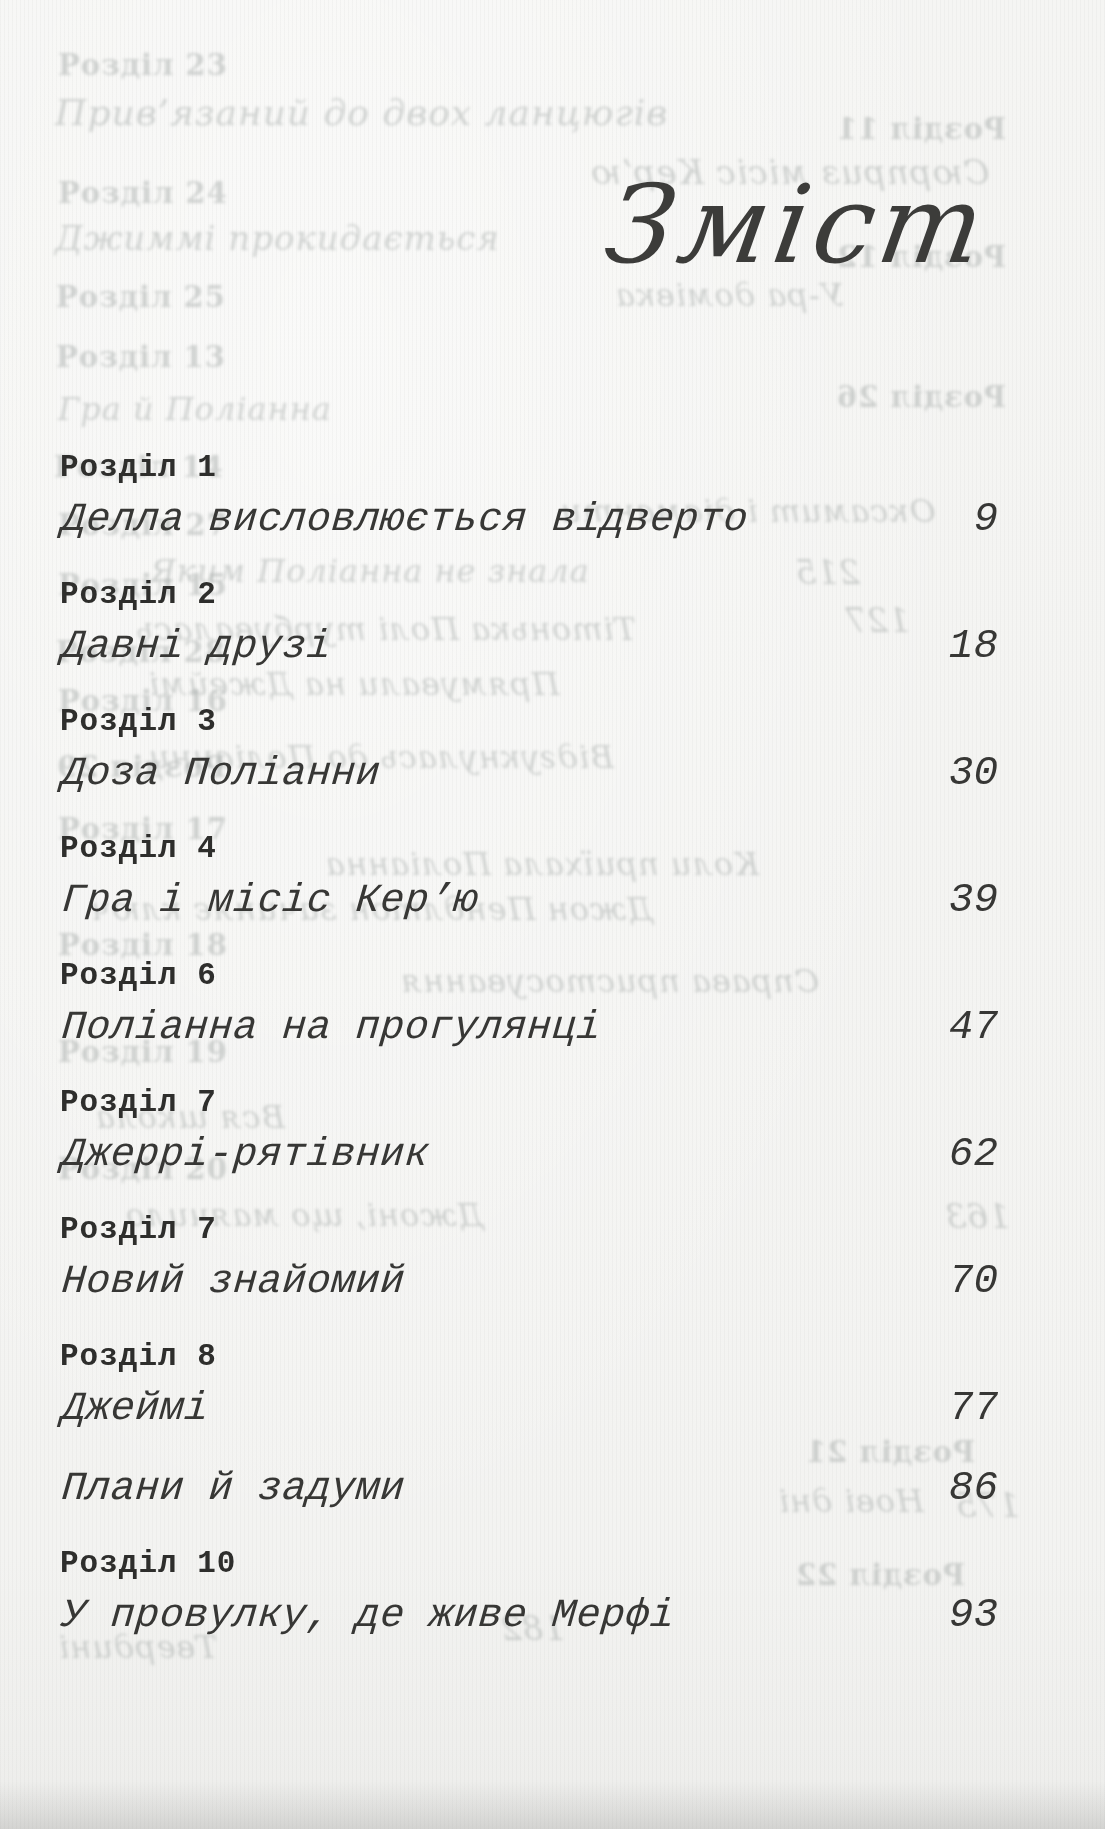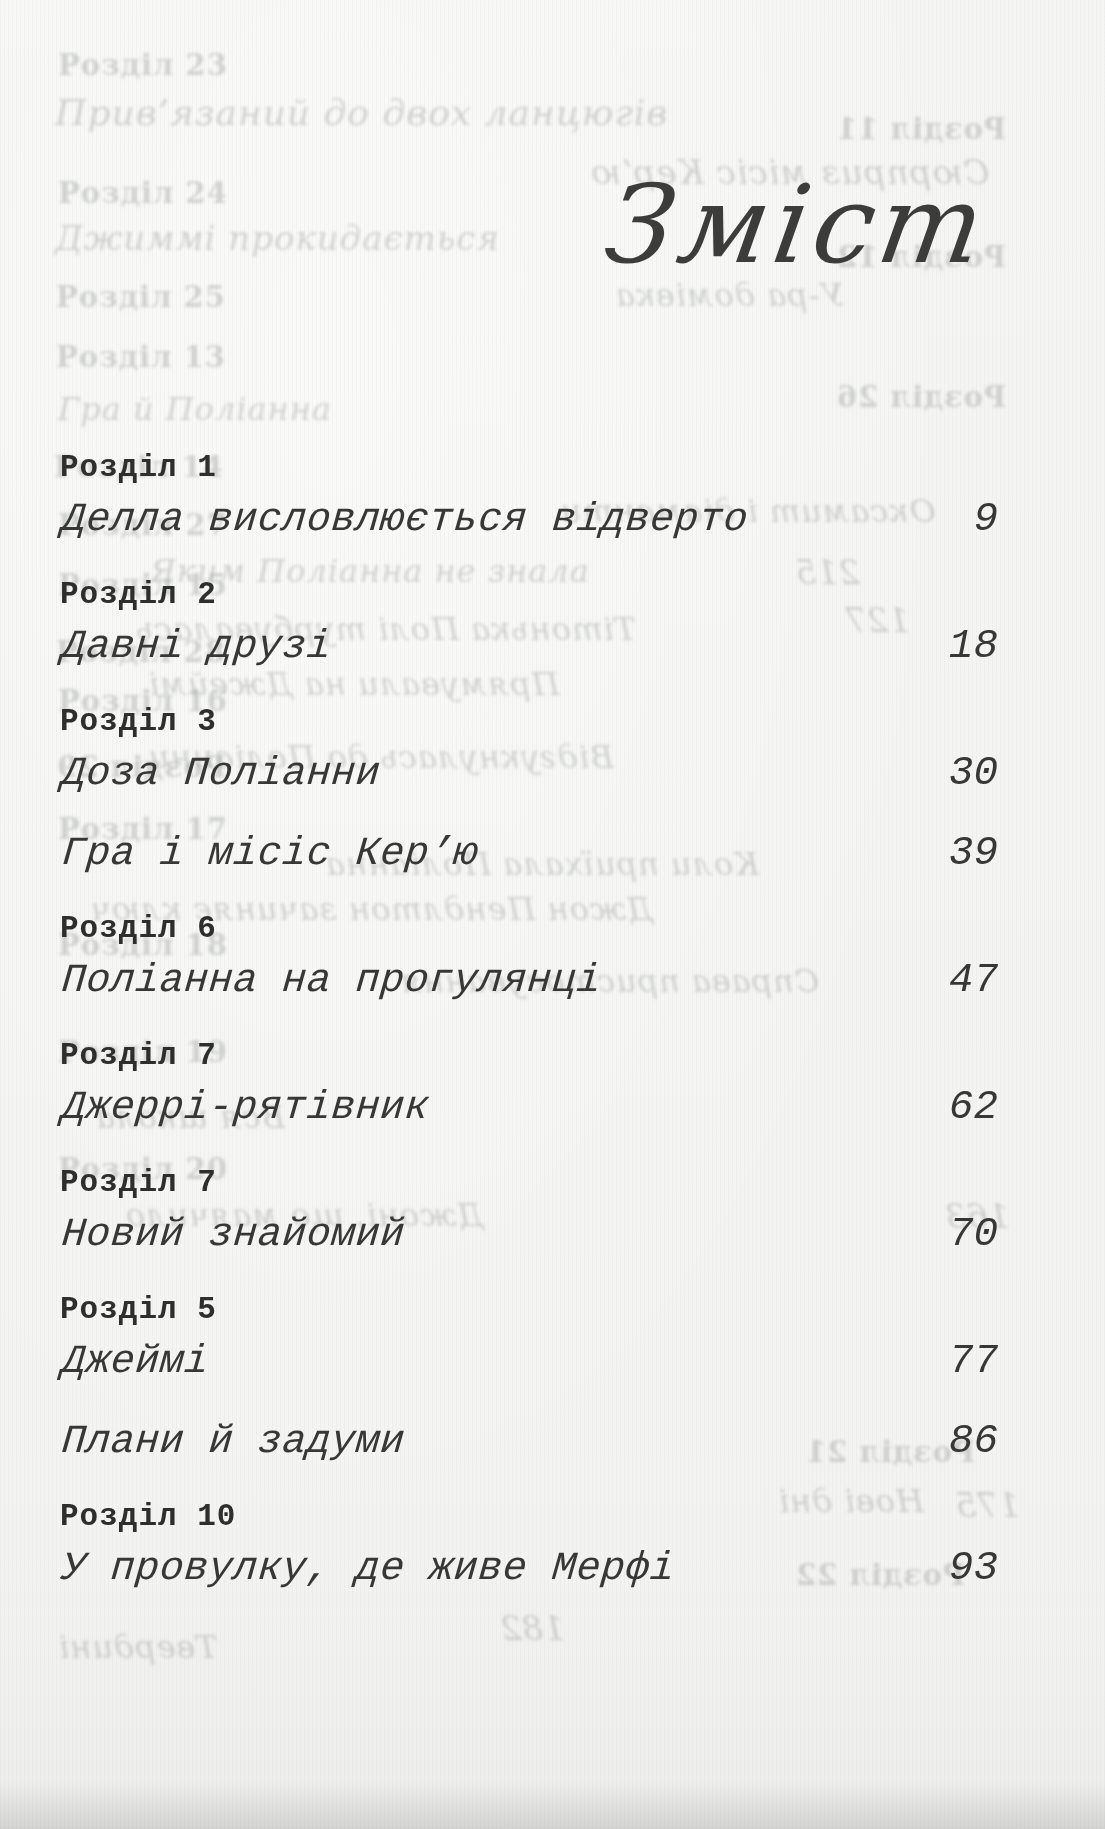--- a/index.html
+++ b/index.html
@@ -156,20 +156,21 @@
 
   <div class="toc-entry">
     <div class="entry-label">Розділ 3</div>
     <div class="entry-row">
       <span class="entry-title">Доза Поліанни</span>
       <span class="entry-page">30</span>
     </div>
   </div>
 
   <div class="toc-entry">
+    <div class="entry-label">Розділ 4</div>
     <div class="entry-row">
       <span class="entry-title">Гра і місіс Кер’ю</span>
       <span class="entry-page">39</span>
     </div>
   </div>
 
   <div class="toc-entry">
     <div class="entry-label">Розділ 6</div>
     <div class="entry-row">
       <span class="entry-title">Поліанна на прогулянці</span>
@@ -187,21 +188,21 @@
 
   <div class="toc-entry">
     <div class="entry-label">Розділ 7</div>
     <div class="entry-row">
       <span class="entry-title">Новий знайомий</span>
       <span class="entry-page">70</span>
     </div>
   </div>
 
   <div class="toc-entry">
-    <div class="entry-label">Розділ 5</div>
+    <div class="entry-label">Розділ 8</div>
     <div class="entry-row">
       <span class="entry-title">Джеймі</span>
       <span class="entry-page">77</span>
     </div>
   </div>
 
   <div class="toc-entry">
     <div class="entry-row">
       <span class="entry-title">Плани й задуми</span>
       <span class="entry-page">86</span>

